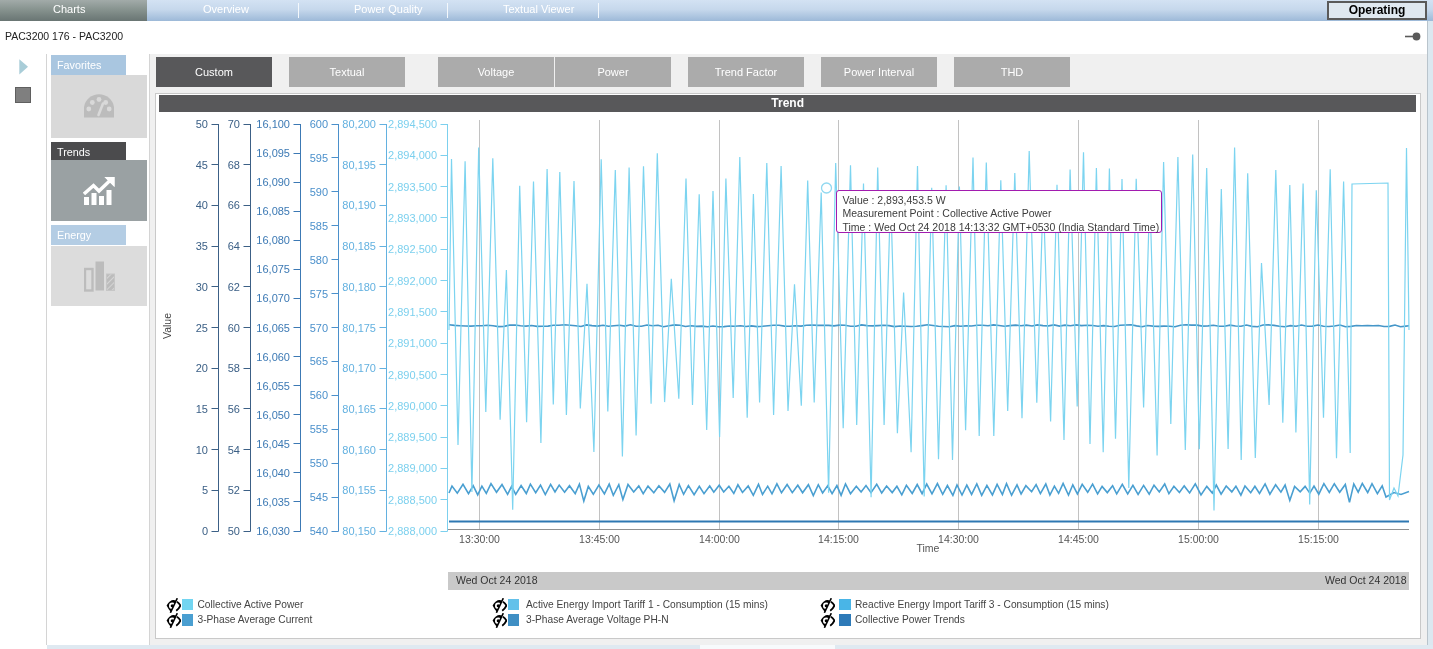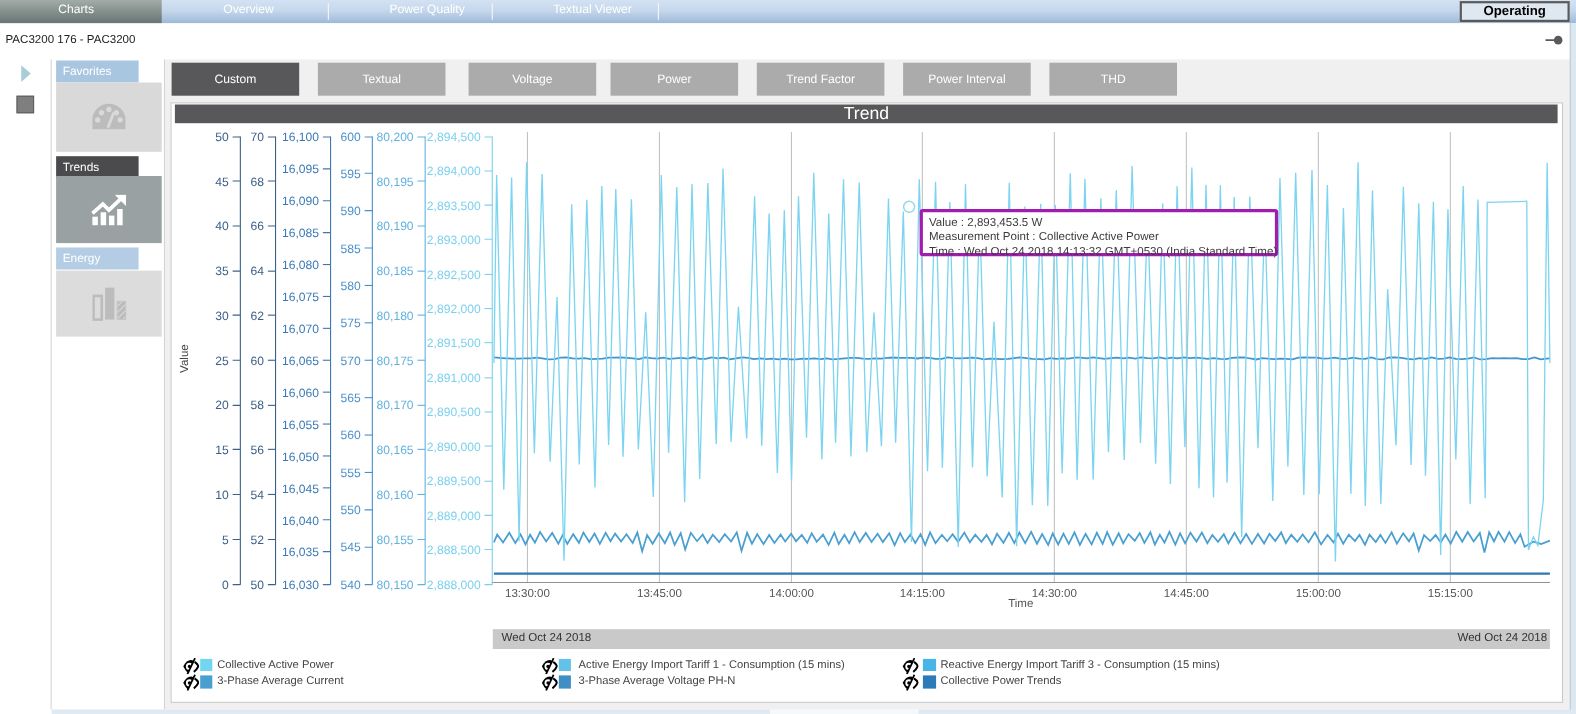--- a/index.html
+++ b/index.html
@@ -80,29 +80,29 @@
 <rect x="11.5" y="0.5" width="8.5" height="29" fill="#bcbcbc"></rect>
 <rect x="22.5" y="13" width="8" height="16.5" fill="url(#hatch)" stroke="#c6c6c6" stroke-width="1"></rect>
 </svg>
 </div>
 <div class="abs" style="left:149px;top:53.5px;width:1px;height:591.5px;background:#d4d4d4"></div>
 
 <div class="abs" style="left:150px;top:53.5px;width:1277px;height:591.5px;background:#f0f0f0"></div>
 
 <div class="btn sel" style="left:156px">Custom</div>
 <div class="btn" style="left:289px">Textual</div>
-<div class="btn" style="left:426px">Voltage</div>
+<div class="btn" style="left:438px">Voltage</div>
 <div class="btn" style="left:555px">Power</div>
 <div class="btn" style="left:688px">Trend Factor</div>
 <div class="btn" style="left:821px">Power Interval</div>
 <div class="btn" style="left:954px">THD</div>
 
 <div class="abs" style="left:154.5px;top:92.5px;width:1266.5px;height:546.5px;background:#fff;border:1px solid #c9c9c9"></div>
 <div class="abs" style="left:158.8px;top:95.4px;width:1257.7px;height:17px;background:#58585a;color:#fff;
-     font-size:16px;font-weight:normal;text-align:center;line-height:17px">Trend</div>
+     font-size:12px;font-weight:bold;text-align:center;line-height:17px">Trend</div>
 
 <svg class="abs" style="left:155px;top:93px" width="1266" height="544" viewBox="155 93 1266 544">
 <line x1="479.5" y1="120" x2="479.5" y2="529.5" stroke="#c2c2c2" stroke-width="1"></line>
 <line x1="599.5" y1="120" x2="599.5" y2="529.5" stroke="#c2c2c2" stroke-width="1"></line>
 <line x1="719.5" y1="120" x2="719.5" y2="529.5" stroke="#c2c2c2" stroke-width="1"></line>
 <line x1="838.5" y1="120" x2="838.5" y2="529.5" stroke="#c2c2c2" stroke-width="1"></line>
 <line x1="958.5" y1="120" x2="958.5" y2="529.5" stroke="#c2c2c2" stroke-width="1"></line>
 <line x1="1078.5" y1="120" x2="1078.5" y2="529.5" stroke="#c2c2c2" stroke-width="1"></line>
 <line x1="1198.5" y1="120" x2="1198.5" y2="529.5" stroke="#c2c2c2" stroke-width="1"></line>
 <line x1="1318.5" y1="120" x2="1318.5" y2="529.5" stroke="#c2c2c2" stroke-width="1"></line>
@@ -297,21 +297,21 @@
 <text x="719.5" y="542.5" fill="#555" font-size="10.5px" text-anchor="middle">14:00:00</text>
 <text x="838.5" y="542.5" fill="#555" font-size="10.5px" text-anchor="middle">14:15:00</text>
 <text x="958.5" y="542.5" fill="#555" font-size="10.5px" text-anchor="middle">14:30:00</text>
 <text x="1078.5" y="542.5" fill="#555" font-size="10.5px" text-anchor="middle">14:45:00</text>
 <text x="1198.5" y="542.5" fill="#555" font-size="10.5px" text-anchor="middle">15:00:00</text>
 <text x="1318.5" y="542.5" fill="#555" font-size="10.5px" text-anchor="middle">15:15:00</text>
 <text x="171" y="326" fill="#444" font-size="10.5px" text-anchor="middle" transform="rotate(-90 171 326)">Value</text>
 <text x="928" y="552" fill="#555" font-size="10.5px" text-anchor="middle">Time</text>
 </svg>
 
-<div class="abs" style="left:836px;top:189.5px;width:326px;height:43.5px;background:#fff;border:3px solid #a21caf;
+<div class="abs" style="left:836px;top:189.5px;width:326px;height:43.5px;background:#fff;border:1px solid #a21caf;
      border-radius:3px;font-size:10.5px;color:#3c3c3c;line-height:13.4px;padding:3.5px 0 0 5.5px;white-space:nowrap">
 Value&nbsp;: 2,893,453.5 W<br>
 Measurement Point&nbsp;: Collective Active Power<br>
 Time&nbsp;: Wed Oct 24 2018 14:13:32 GMT+0530 (India Standard Time)
 </div>
 
 <div class="abs" style="left:448px;top:571.5px;width:961px;height:18px;background:#c9c9c9;font-size:10.5px;color:#333">
 <span style="position:absolute;left:8px;top:2px">Wed Oct 24 2018</span>
 <span style="position:absolute;right:2.5px;top:2px">Wed Oct 24 2018</span>
 </div>

